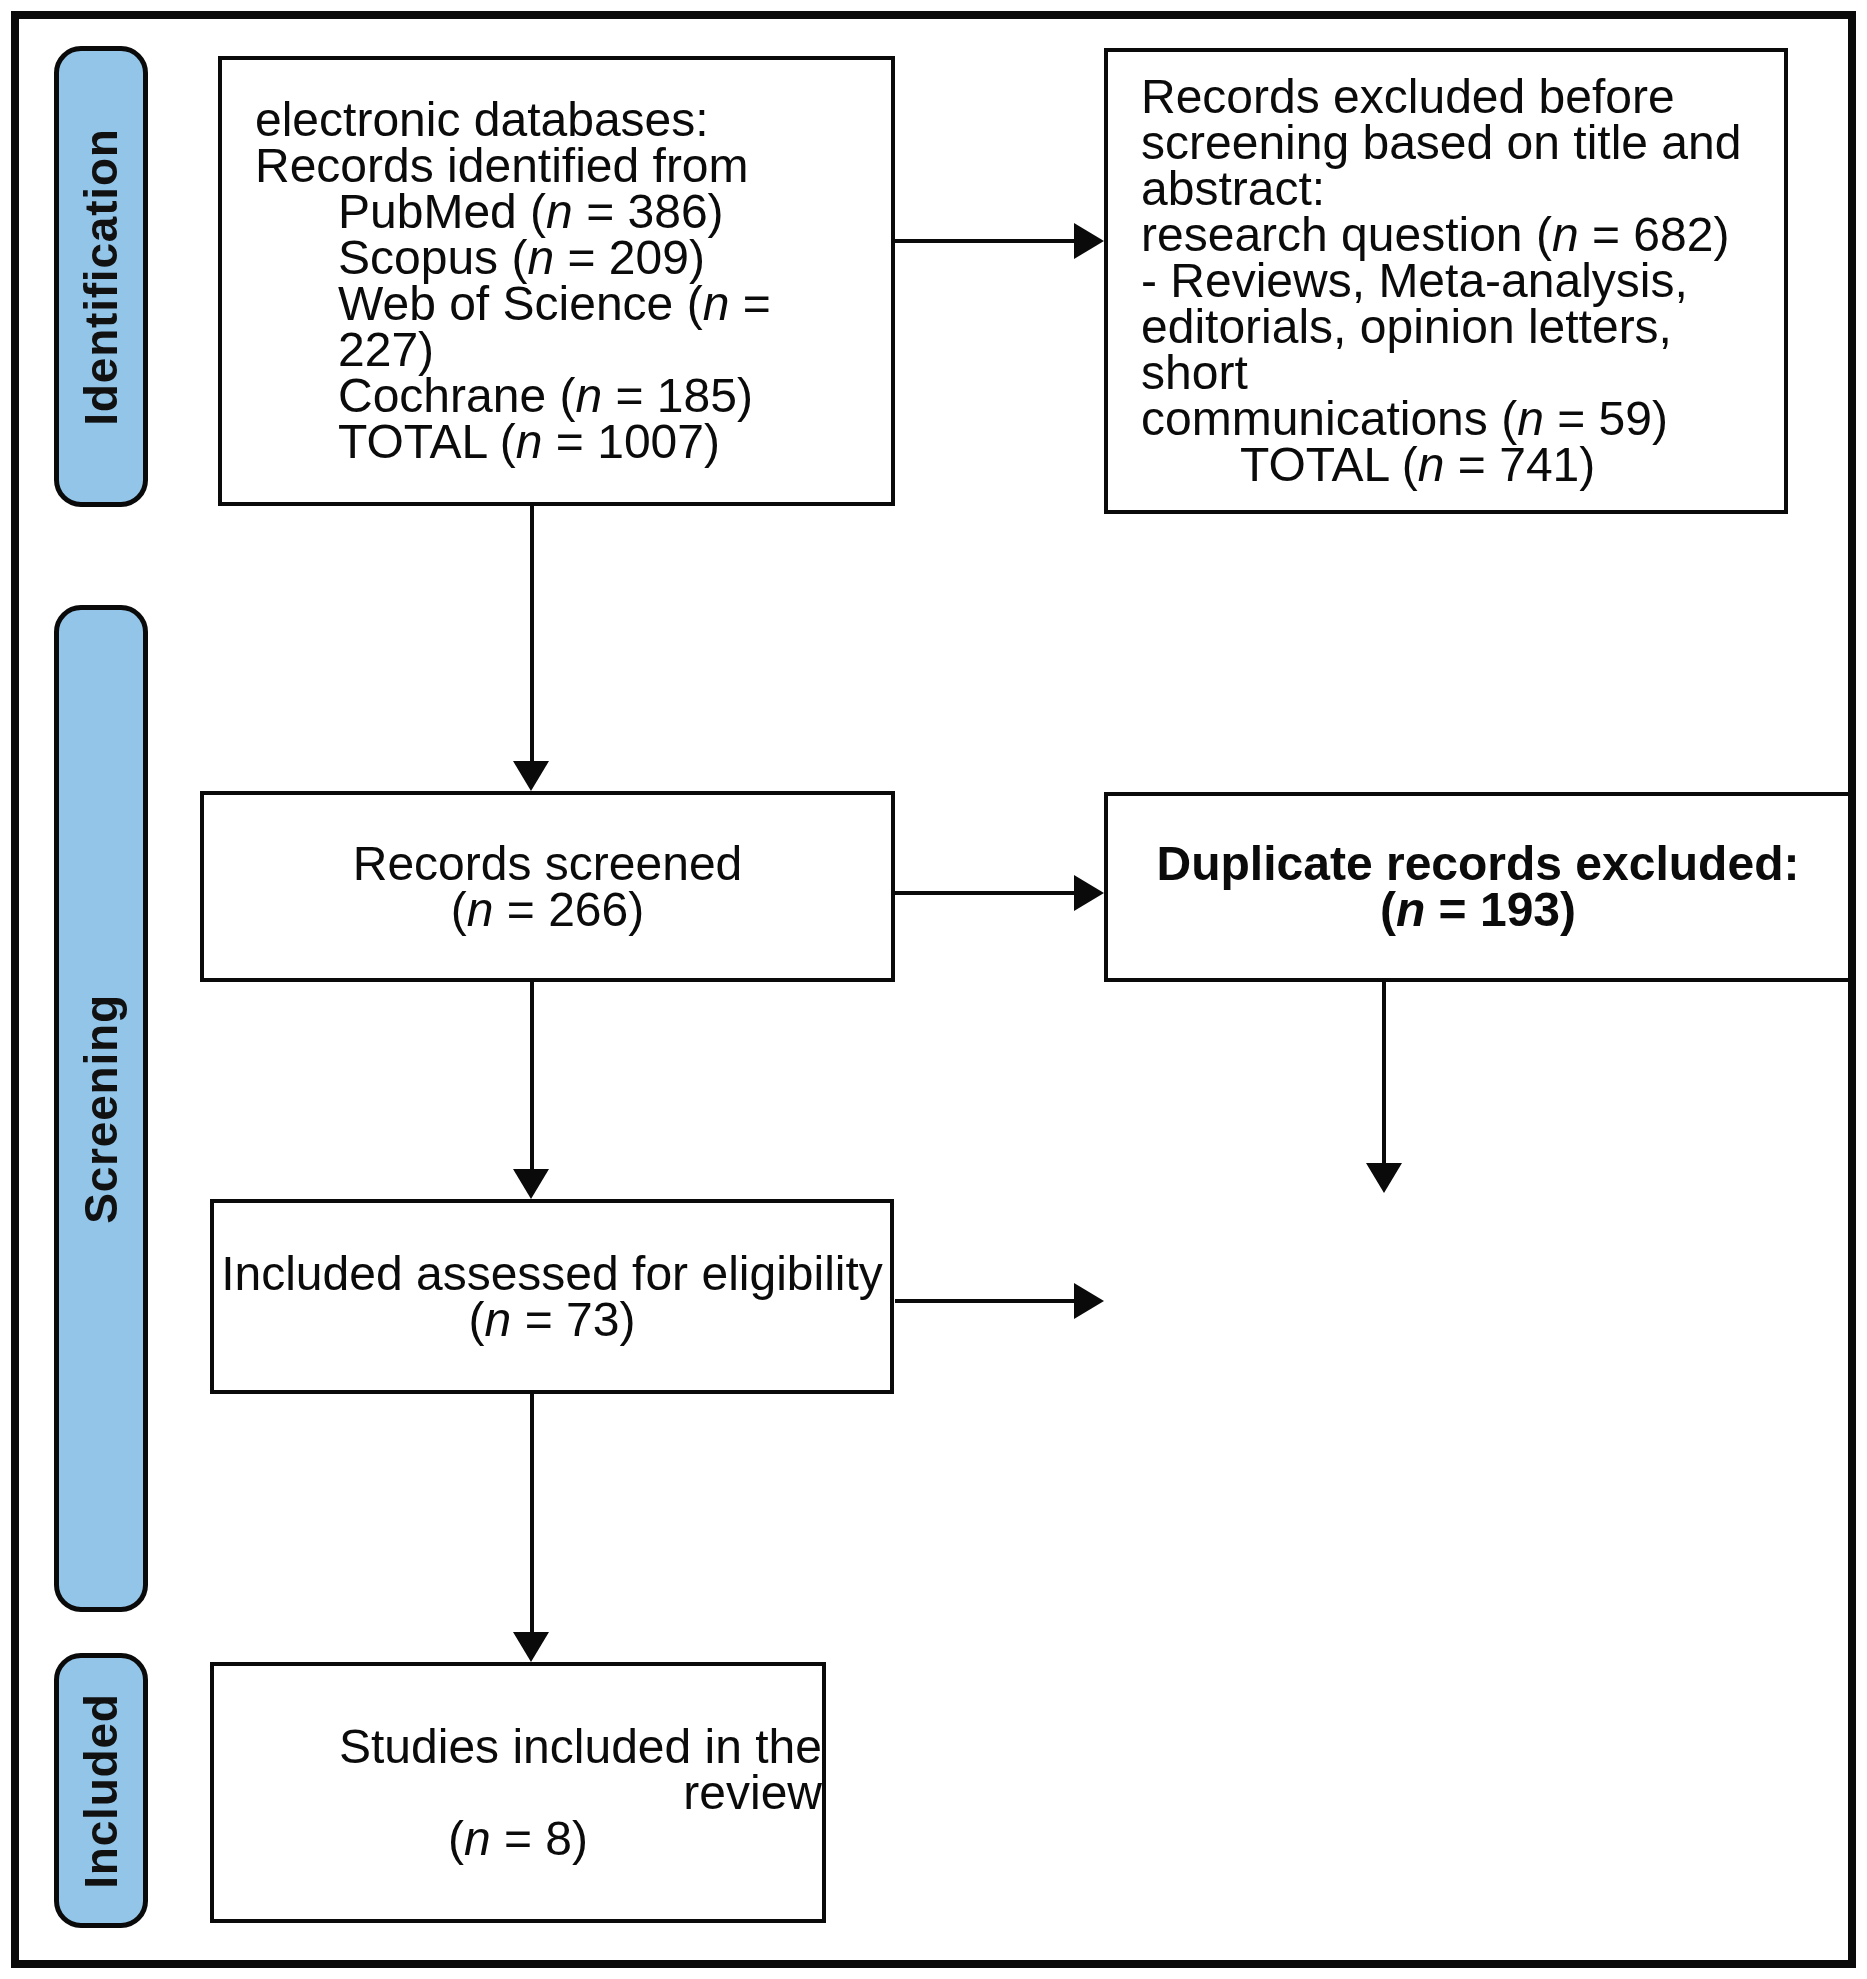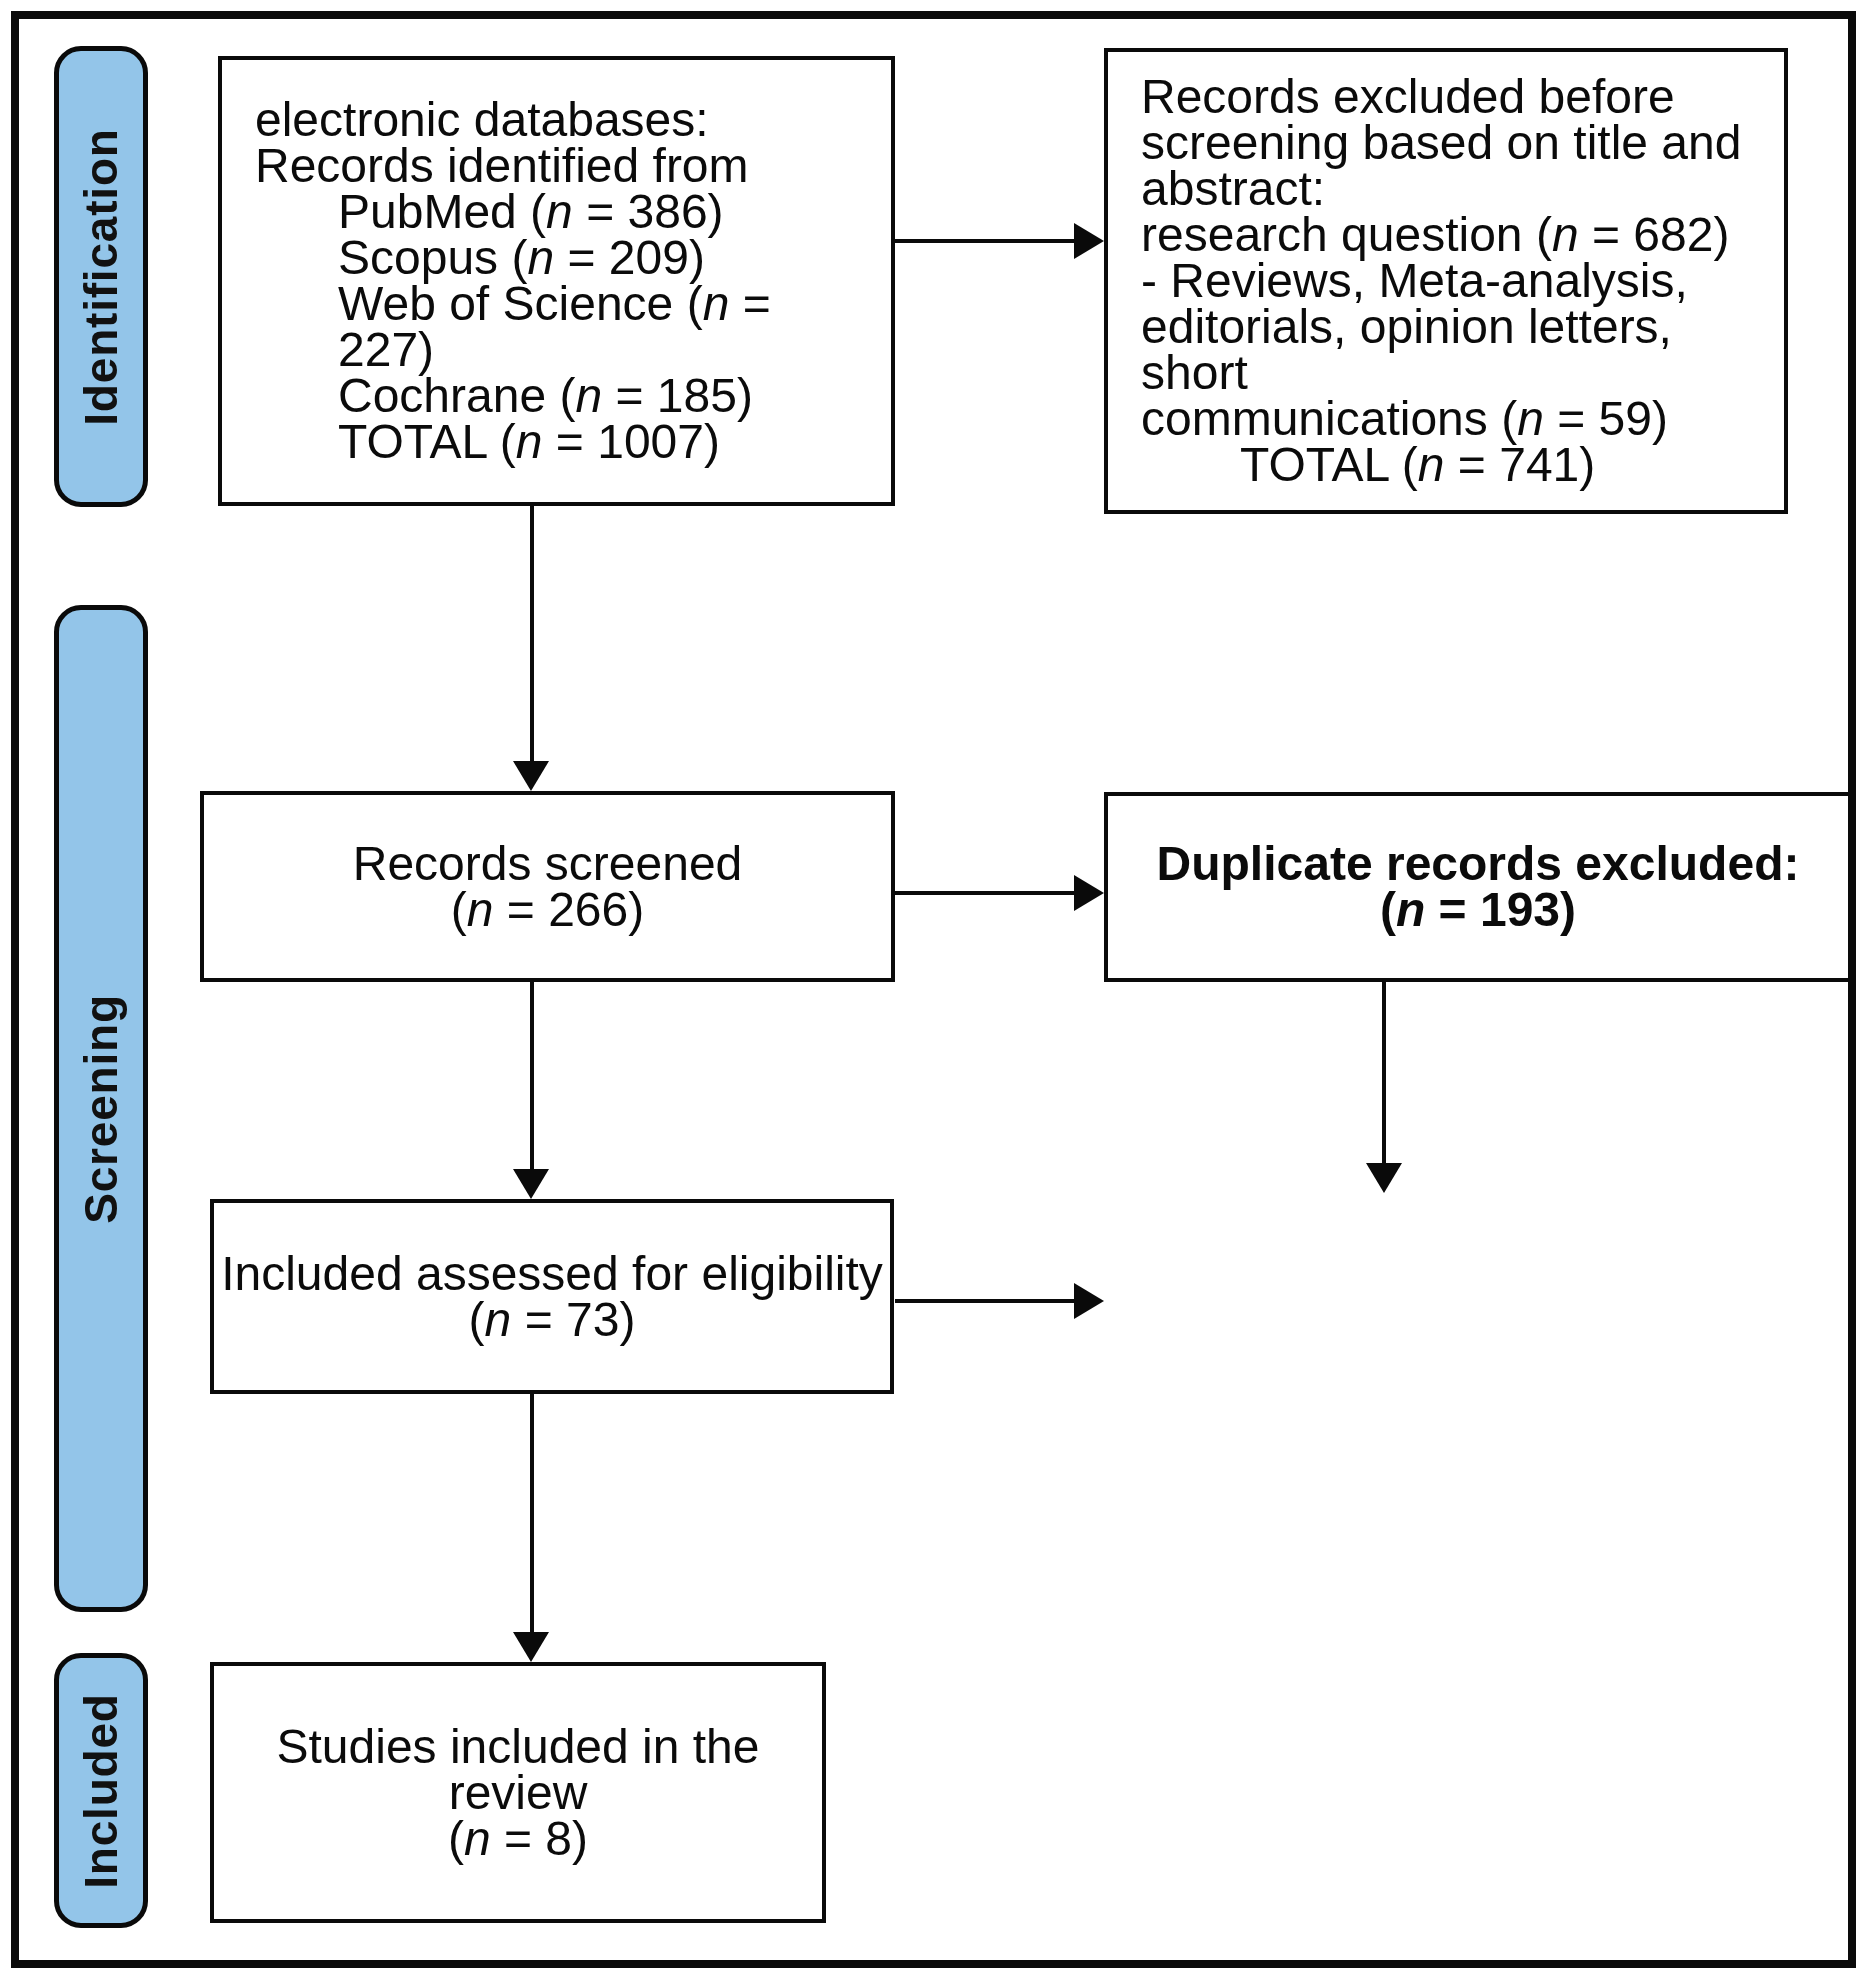--- a/index.html
+++ b/index.html
@@ -54,21 +54,21 @@
     background: #ffffff;
     border: 4.8px solid #0a0a0a;
     box-sizing: border-box;
     display: flex;
     flex-direction: column;
     justify-content: center;
     font-size: 48px;
     line-height: 46px;
     color: #0b0b0b;
   }
-  .box.center { align-items: center; text-align: center; }
+  .box.center { align-items: center; text-align: right; }
   .box.left   { align-items: flex-start; text-align: left; padding-left: 33px; padding-right: 12.7px; }
   .ln { min-height: 46px; }
   .ln.ind  { padding-left: 83px; }  
   .ln.ind2 { padding-left: 99px; }  
   .ln i { font-style: italic; }
 
   #box-identified      { left: 218px;  top: 56px;   width: 677px; height: 450px; }
   #box-excluded-title  { left: 1104px; top: 48px;   width: 684px; height: 466px; }
   #box-screened        { left: 200px;  top: 791px;  width: 695px; height: 191px; }
   #box-duplicates      { left: 1104px; top: 792px;  width: 748px; height: 190px; font-weight: bold; }

